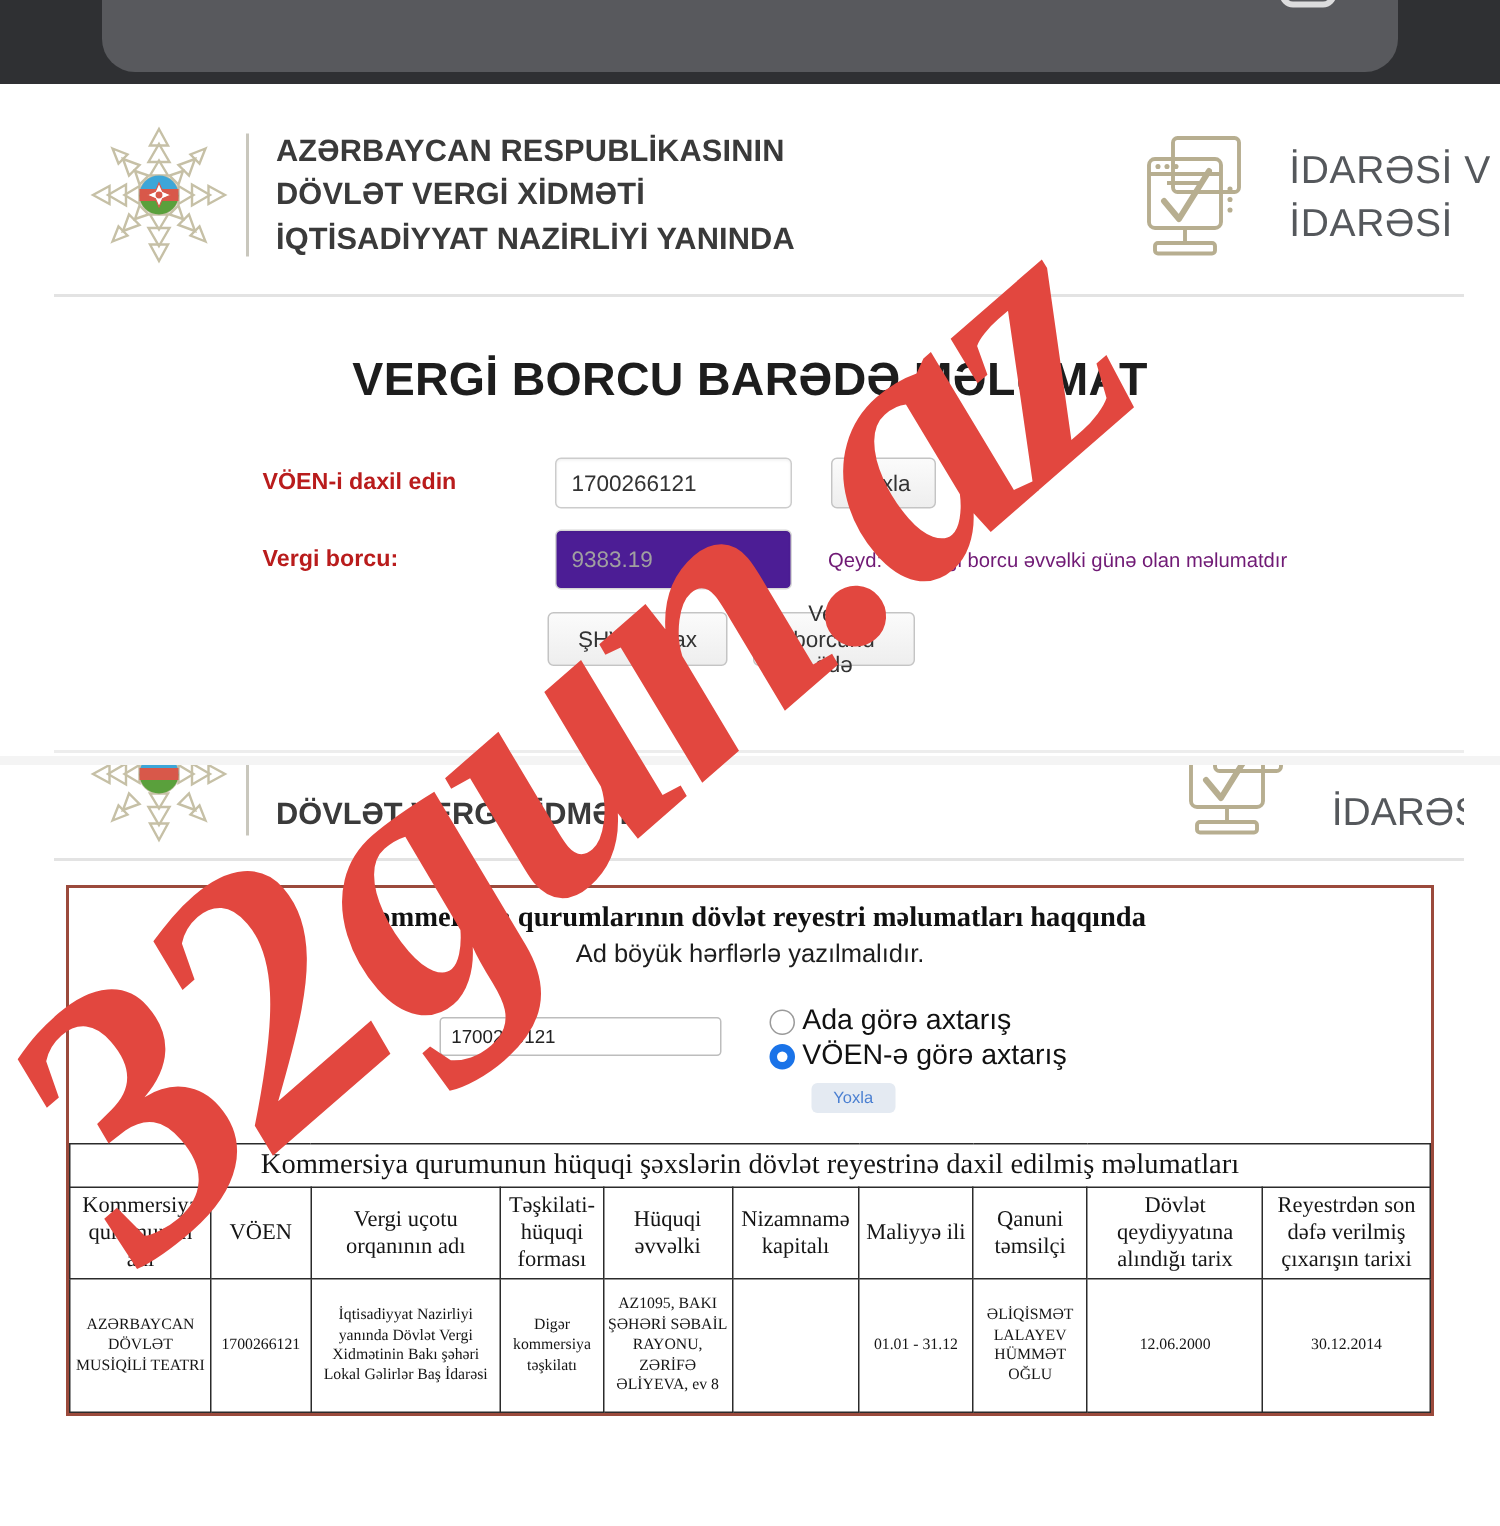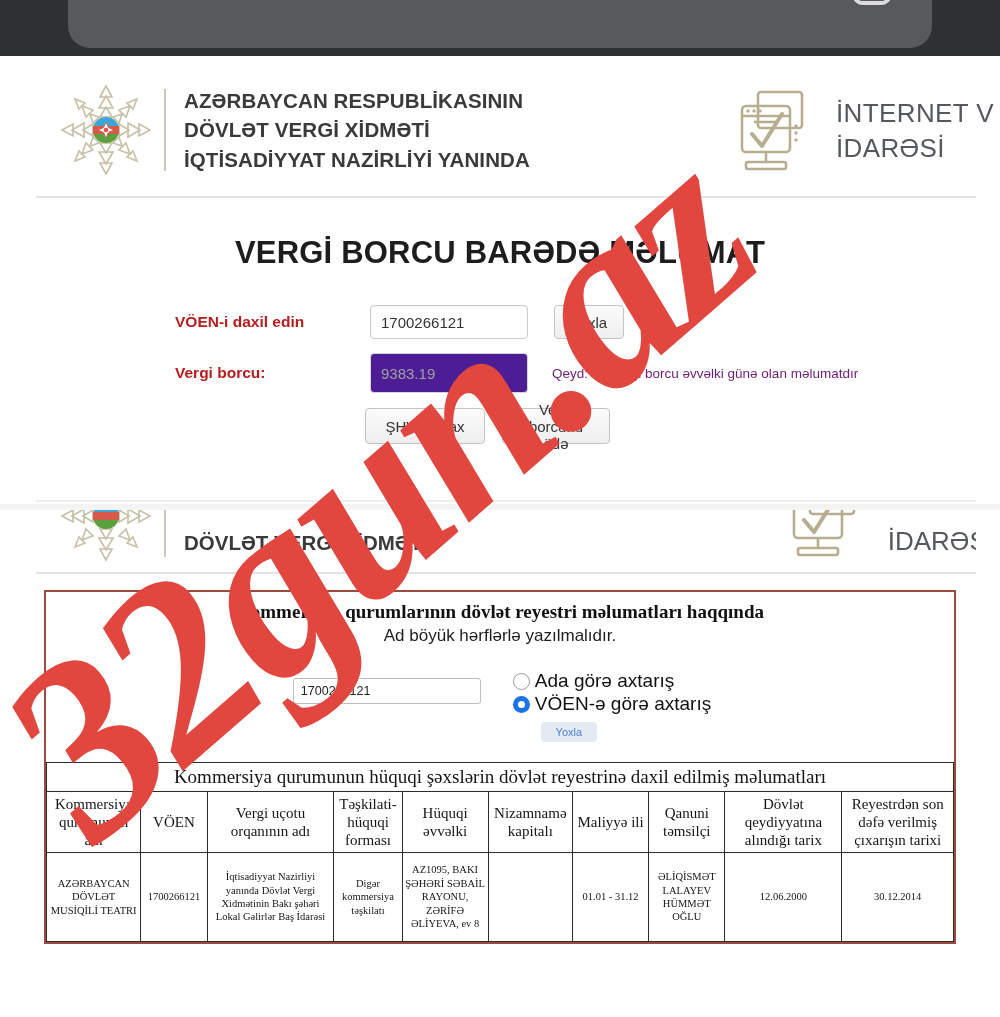--- a/index.html
+++ b/index.html
@@ -278,21 +278,21 @@
           <circle cx="14" cy="25" r="1.7"></circle>
             <circle cx="20" cy="25" r="1.7"></circle>
             <circle cx="26" cy="25" r="1.7"></circle>
           <circle cx="62" cy="40" r="1.7"></circle>
             <circle cx="62" cy="47" r="1.7"></circle>
             <circle cx="62" cy="54" r="1.7"></circle>
         </g>
       </svg>
     </div>
     <div>
-      <div class="hdr-right-title">İNTERNET V</div>
+      <div class="hdr-right-title">İDARƏSİ V</div>
       <div class="hdr-right-title">İDARƏSİ</div>
     </div>
   </div>
 </div>
 <div class="hdr-rule"></div>
 
 <div class="page-title">VERGİ BORCU BARƏDƏ MƏLUMAT</div>
 
 <div class="form-row" style="left:175px;top:305px;">
   <div class="form-label" style="width:195px;">VÖEN-i daxil edin</div>

